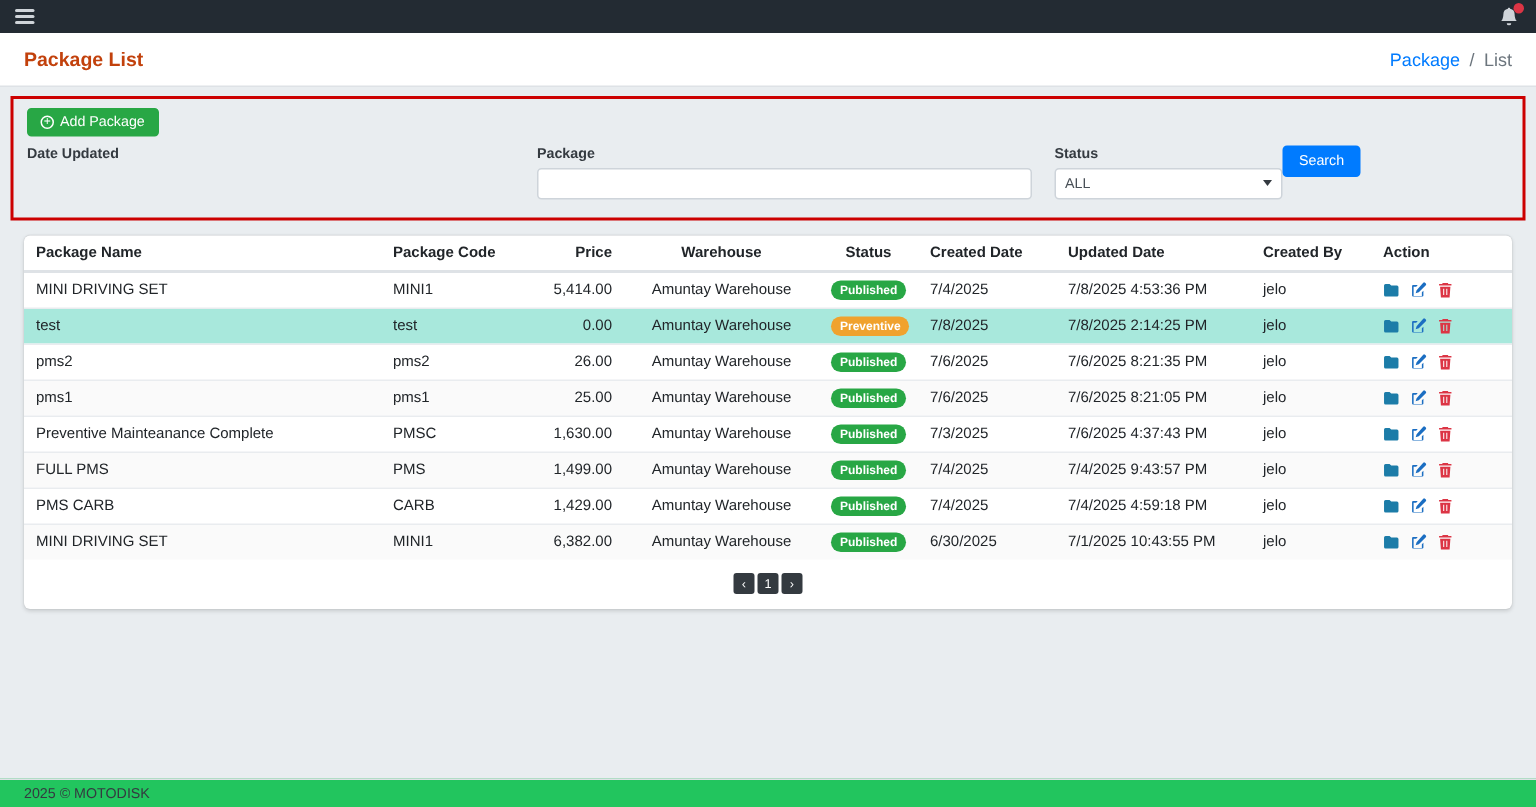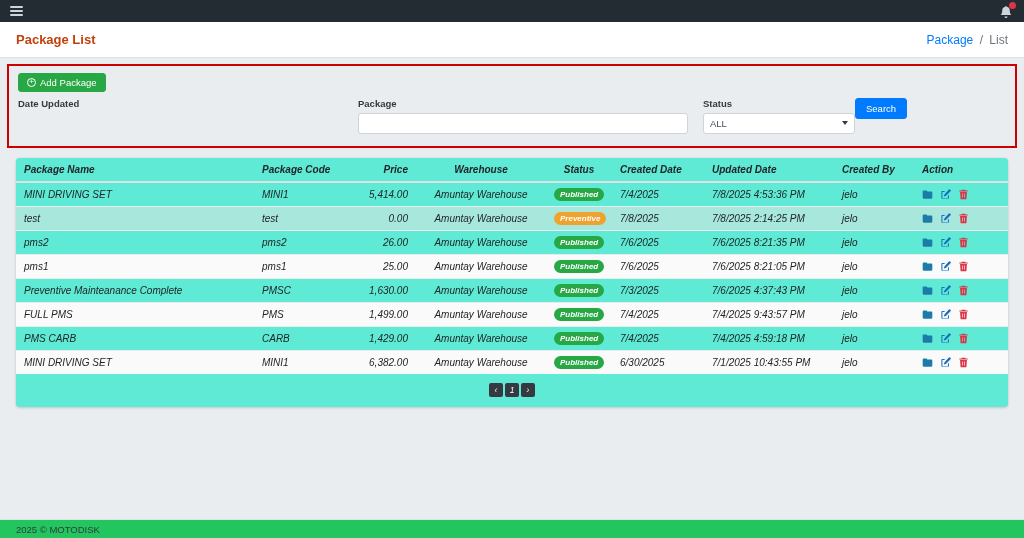--- a/index.html
+++ b/index.html
@@ -42,22 +42,22 @@
   .g-package { width:330px; margin-left:14px; }
   .g-status { width:152px; margin-left:15px; }
   .cal-icon svg { width:9px; height:9px; fill:#6c757d; }
   .fake-select { justify-content:space-between; cursor:pointer; }
   .caret { width:0; height:0; border-left:3px solid transparent; border-right:3px solid transparent;
     border-top:4px solid #343a40; }
   .btn-search { height:21px; background:#007bff; color:#fff; border:1px solid #007bff;
     border-radius:3px; font-size:9.5px; padding:0 10px; cursor:pointer; }
 
   
-  .card { margin:10px 16px 0; background:#5eead4; border-radius:4px;
-    box-shadow:0 0 1px rgba(0,0,0,.12), 0 1px 3px rgba(0,0,0,.15); padding-bottom:10px;font-style:italic; }
+  .card { margin:10px 16px 0; background:#ffffff; border-radius:4px;
+    box-shadow:0 0 1px rgba(0,0,0,.12), 0 1px 3px rgba(0,0,0,.15); padding-bottom:10px; }
   table { width:100%; border-collapse:collapse; table-layout:fixed; font-size:10px; color:#212529; }
   th { text-align:left; font-weight:bold; padding:6px 8px; border-bottom:2px solid #dee2e6;
     white-space:nowrap; overflow:hidden; }
   td { padding:5px 8px; border-top:1px solid #e9ecef; white-space:nowrap; overflow:hidden; }
   tbody tr:nth-child(even) { background:#fafafa; }
   tbody tr { cursor:pointer; }
   tbody tr[data-selected="true"], tbody tr[data-selected="true"]:nth-child(even) { background:#a8e8dc; }
   .col-price { text-align:right; }
   .col-center { text-align:center; }
   .badge { display:inline-block; padding:2px 6px; border-radius:8px; font-size:8px;

